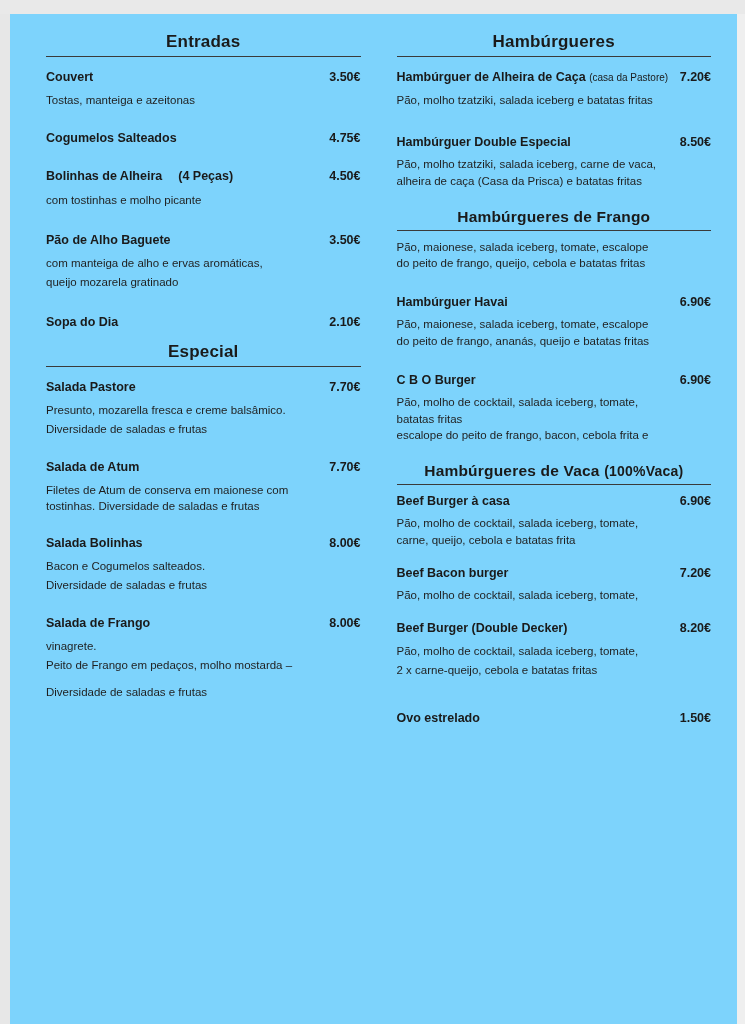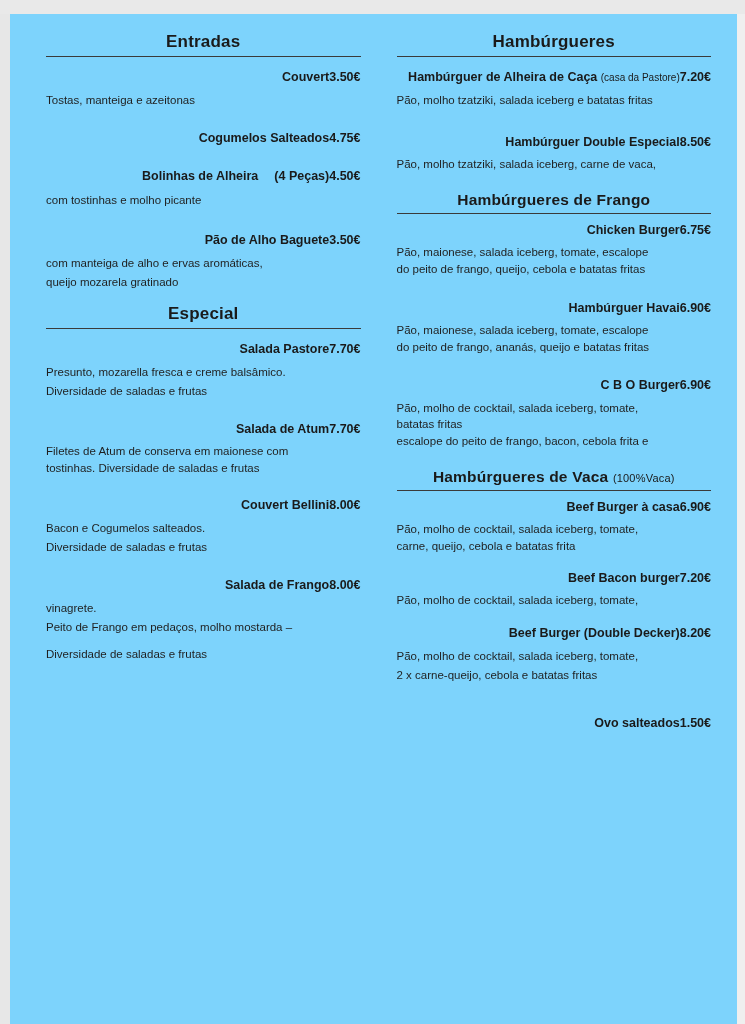--- a/index.html
+++ b/index.html
@@ -54,35 +54,35 @@
     font-weight: bold;
     letter-spacing: 0.2px;
     padding-bottom: 4px;
     margin: 0 0 2px 0;
     border-bottom: 1px solid #3a3a3a;
   }
   .section-title.small {
     font-size: 15.5px;
   }
   .section-title .suffix-light {
-    font-size: 11px;
-    font-weight: normal;
+    font-size: 14px;
+    font-weight: bold;
   }
   .spacer-lg { height: 18px; }
   .spacer-md { height: 12px; }
 
   .item {
     margin-top: 12px;
   }
   .item:first-child { margin-top: 9px; }
 
   .item-head {
     display: flex;
     align-items: baseline;
-    justify-content: flex-end;
+    justify-content: space-between;
   }
   .item-name {
     font-size: 12.5px;
     font-weight: bold;
     line-height: 1.3;
   }
   .item-name .qty {
     font-weight: bold;
     font-size: 12.5px;
     padding-left: 16px;
@@ -155,20 +155,26 @@
           <div class="item-head">
             <div class="item-name">Pão de Alho Baguete</div>
             <div class="item-price">3.50€</div>
           </div>
           <div class="item-desc">
             <span class="desc-line">com manteiga de alho e ervas aromáticas,</span>
             <span class="desc-line">queijo mozarela gratinado</span>
           </div>
         </div>
 
+        <div class="item" style="margin-top:22px;">
+          <div class="item-head">
+            <div class="item-name">Sopa do Dia</div>
+            <div class="item-price">2.10€</div>
+          </div>
+        </div>
       </div>
 
       <div class="spacer-md"></div>
 
       <div class="section">
         <div class="section-title">Especial</div>
 
         <div class="item">
           <div class="item-head">
             <div class="item-name">Salada Pastore</div>
@@ -186,21 +192,21 @@
             <div class="item-price">7.70€</div>
           </div>
           <div class="item-desc tight">
             <span class="desc-line">Filetes de Atum de conserva em maionese com</span>
             <span class="desc-line">tostinhas. Diversidade de saladas e frutas</span>
           </div>
         </div>
 
         <div class="item" style="margin-top:20px;">
           <div class="item-head">
-            <div class="item-name">Couvert Bellini</div>
+            <div class="item-name">Salada Bolinhas</div>
             <div class="item-price">8.00€</div>
           </div>
           <div class="item-desc">
             <span class="desc-line">Bacon e Cogumelos salteados.</span>
             <span class="desc-line">Diversidade de saladas e frutas</span>
           </div>
         </div>
 
         <div class="item" style="margin-top:20px;">
           <div class="item-head">
@@ -234,34 +240,31 @@
           </div>
         </div>
 
         <div class="item" style="margin-top:24px;">
           <div class="item-head">
             <div class="item-name">Hambúrguer Double Especial</div>
             <div class="item-price">8.50€</div>
           </div>
           <div class="item-desc tight">
             <span class="desc-line">Pão, molho tzatziki, salada iceberg, carne de vaca,</span>
+            <span class="desc-line">alheira de caça (Casa da Prisca) e batatas fritas</span>
           </div>
         </div>
       </div>
 
       <div class="spacer-lg"></div>
 
       <div class="section">
         <div class="section-title small">Hambúrgueres de Frango</div>
 
         <div class="item" style="margin-top:8px;">
-          <div class="item-head">
-            <div class="item-name">Chicken Burger</div>
-            <div class="item-price">6.75€</div>
-          </div>
           <div class="item-desc tight">
             <span class="desc-line">Pão, maionese, salada iceberg, tomate, escalope</span>
             <span class="desc-line">do peito de frango, queijo, cebola e batatas fritas</span>
           </div>
         </div>
 
         <div class="item" style="margin-top:22px;">
           <div class="item-head">
             <div class="item-name">Hambúrguer Havai</div>
             <div class="item-price">6.90€</div>
@@ -320,20 +323,20 @@
             <div class="item-price">8.20€</div>
           </div>
           <div class="item-desc">
             <span class="desc-line">Pão, molho de cocktail, salada iceberg, tomate,</span>
             <span class="desc-line">2 x carne-queijo, cebola e batatas fritas</span>
           </div>
         </div>
 
         <div class="item" style="margin-top:30px;">
           <div class="item-head">
-            <div class="item-name">Ovo salteados</div>
+            <div class="item-name">Ovo estrelado</div>
             <div class="item-price">1.50€</div>
           </div>
         </div>
       </div>
     </div>
   </div>
 </div>
 
 </body></html>

